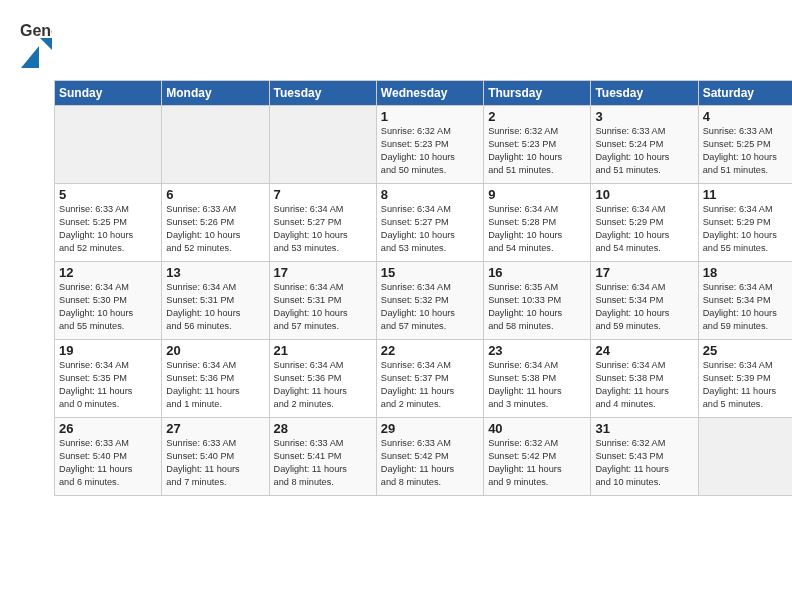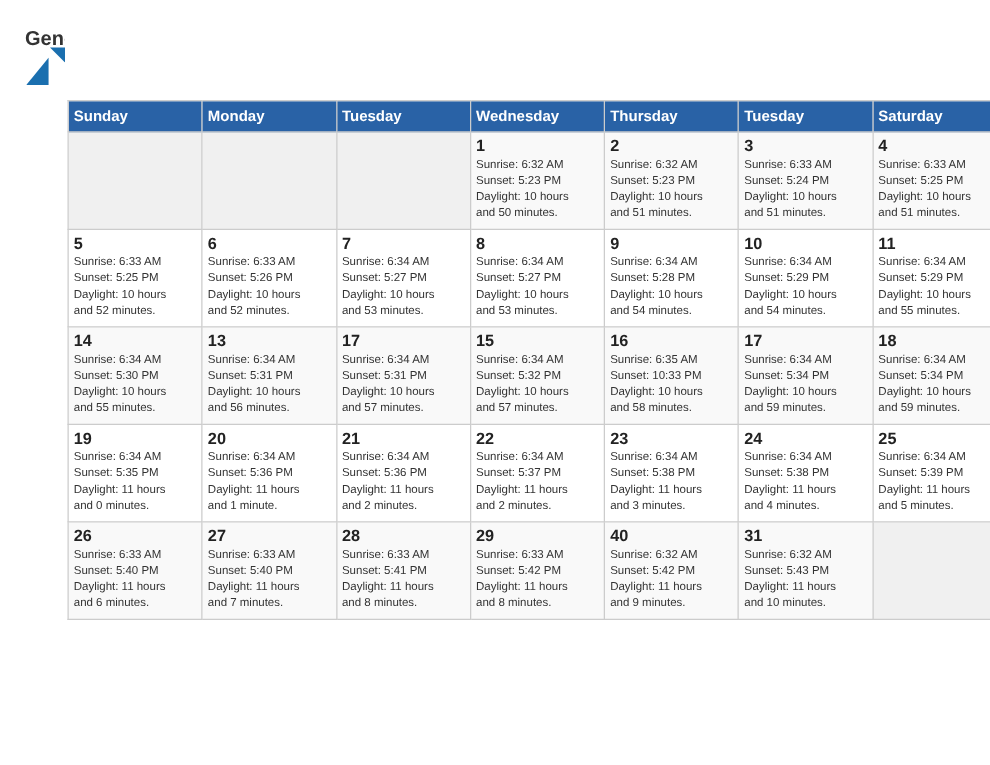--- a/index.html
+++ b/index.html
@@ -205,21 +205,21 @@
           <td>
             <span class="day-num">11</span>
             <div class="day-info" style="white-space: pre-line;">Sunrise: 6:34 AM
 Sunset: 5:29 PM
 Daylight: 10 hours
 and 55 minutes.</div>
           </td>
         </tr>
         <tr>
           <td>
-            <span class="day-num">14</span>
+            <span class="day-num">12</span>
             <div class="day-info" style="white-space: pre-line;">Sunrise: 6:34 AM
 Sunset: 5:30 PM
 Daylight: 10 hours
 and 55 minutes.</div>
           </td>
           <td>
             <span class="day-num">13</span>
             <div class="day-info" style="white-space: pre-line;">Sunrise: 6:34 AM
 Sunset: 5:31 PM
 Daylight: 10 hours

